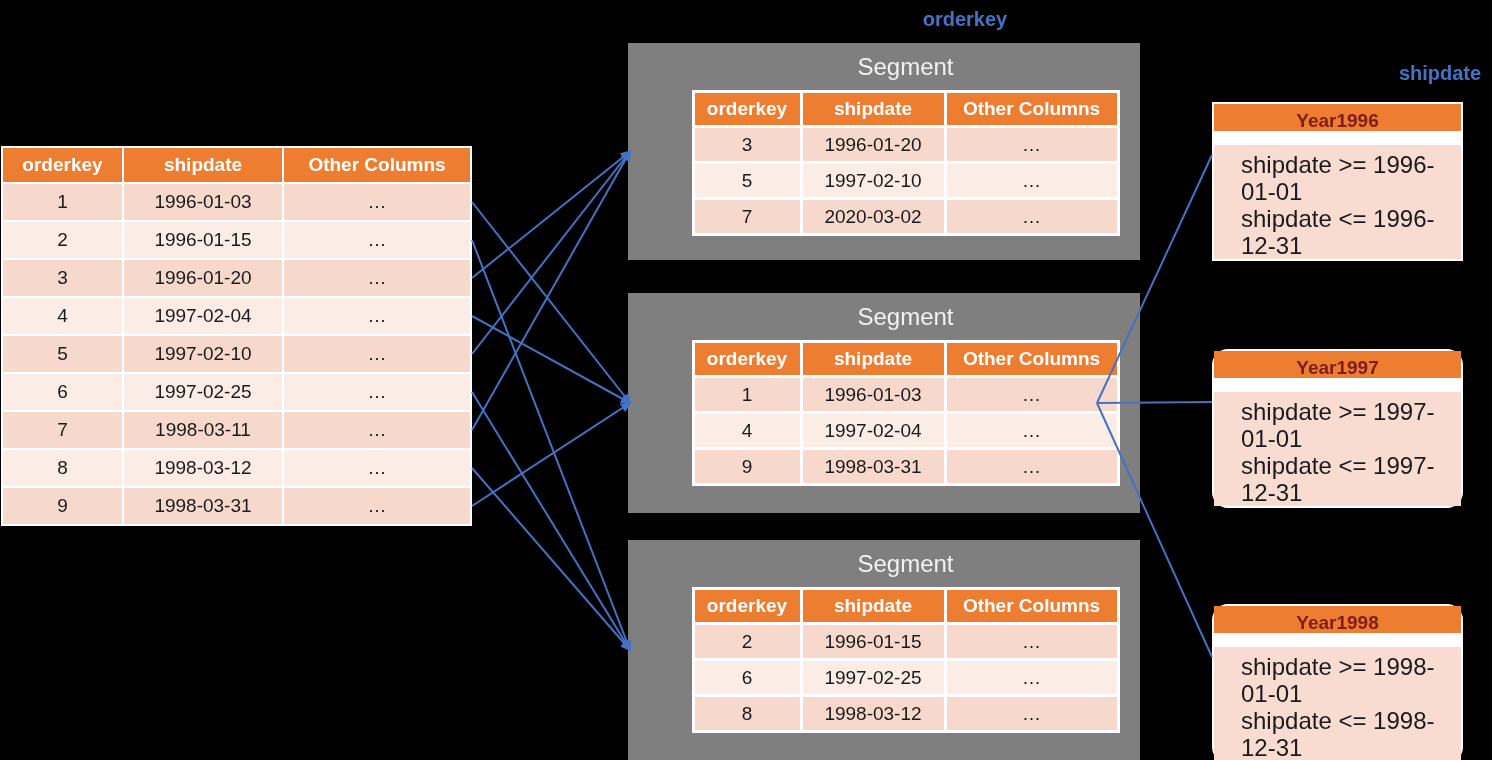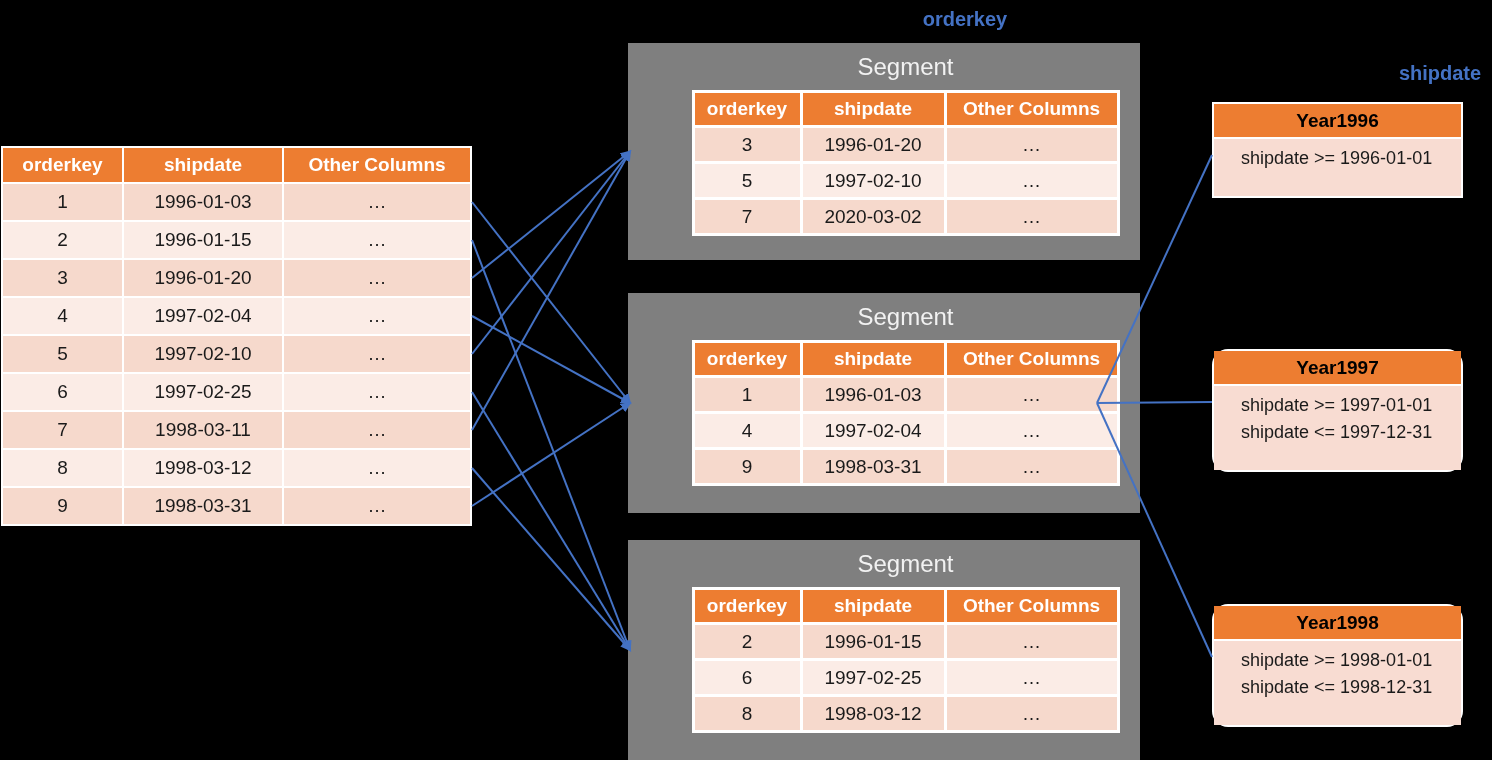--- a/index.html
+++ b/index.html
@@ -70,32 +70,32 @@
   .filter-box {
     position: absolute;
     left: 1212px;
     width: 251px;
     background: #ffffff;
     padding: 2px;
     box-sizing: border-box;
   }
   .filter-title {
     background: #ED7D31;
-    color: #000000;
+    color: #7f1d1d;
     font-weight: bold;
     font-size: 19px;
-    height: 33px;
+    height: 27px;
     line-height: 33px;
     text-align: center;
   }
   .filter-body {
-    margin-top: 2px;
+    margin-top: 14px;
     background: #F8DCD2;
-    padding: 6px 0 24px 27px;
-    font-size: 18px;
+    padding: 6px 0 0 27px;
+    font-size: 24px;
     line-height: 27px;
     color: #1a1a1a;
   }
 
   .blue-label {
     position: absolute;
     color: #4472C4;
     font-weight: bold;
     font-size: 20px;
     text-align: center;
@@ -262,20 +262,21 @@
           <td>…</td>
         </tr>
       </tbody>
     </table>
   </div>
 
   <div class="filter-box" style="top:102px;">
     <div class="filter-title">Year1996</div>
     <div class="filter-body">
       <div>shipdate &gt;= 1996-01-01</div>
+      <div>shipdate &lt;= 1996-12-31</div>
     </div>
   </div>
 
   <div class="filter-box" style="top:349px;border-radius:16px;">
     <div class="filter-title">Year1997</div>
     <div class="filter-body">
       <div>shipdate &gt;= 1997-01-01</div>
       <div>shipdate &lt;= 1997-12-31</div>
     </div>
   </div>

